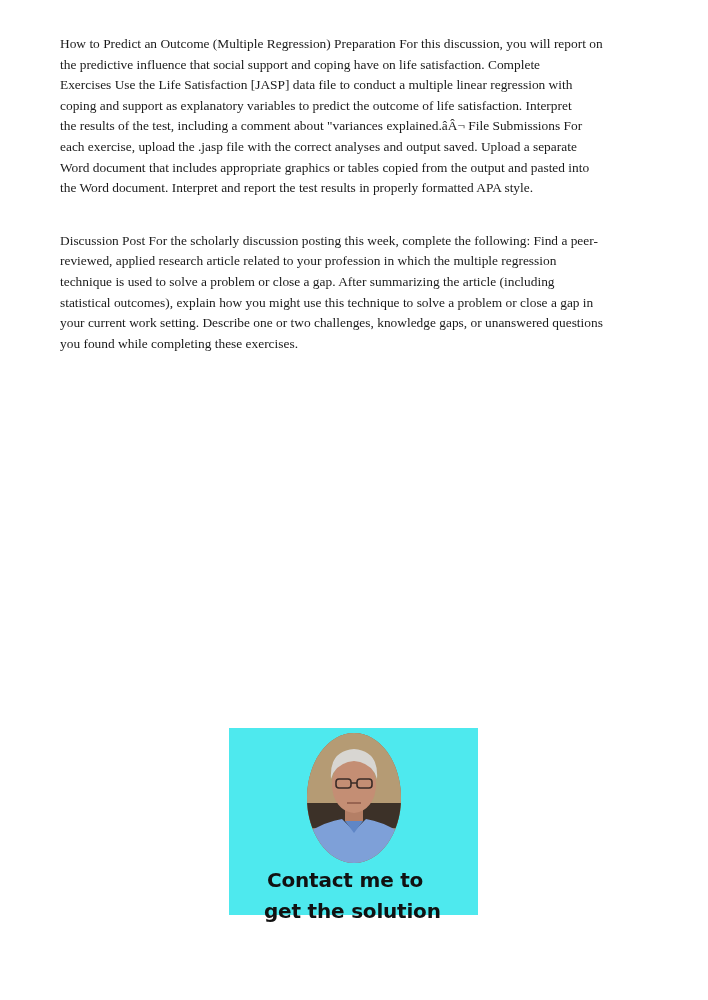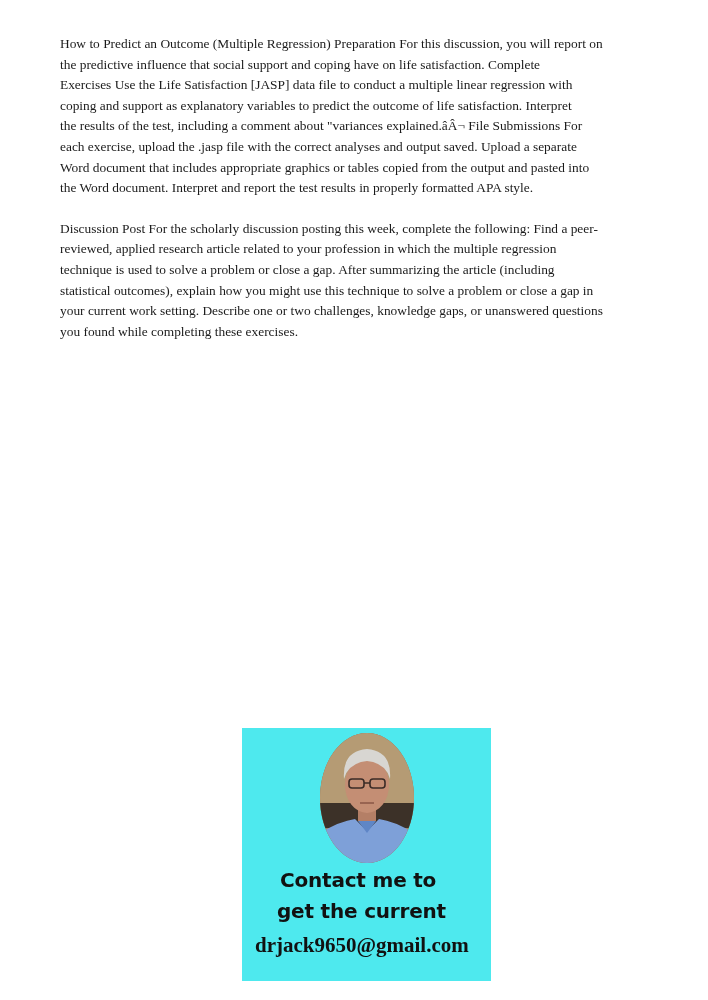--- a/index.html
+++ b/index.html
@@ -21,29 +21,29 @@
       top: 34px;
       width: 590px;
     }
     .para {
       font-size: 13.4px;
       line-height: 20.6px;
       margin: 0;
       white-space: pre-line;
     }
     .para + .para {
-      margin-top: 20px;
+      margin-top: 32px;
       font-family: Liberation Serif, serif;
     }
     .promo {
       position: absolute;
-      left: 242px;
+      left: 229px;
       top: 728px;
       width: 249px;
-      height: 253px;
+      height: 187px;
       background: #4ee9ee;
     }
     .avatar {
       position: absolute;
       left: 78px;
       top: 5px;
       width: 94px;
       height: 130px;
       border-radius: 50%;
       overflow: hidden;
@@ -114,15 +114,14 @@
       <path d="M24 46 Q22 18 47 16 Q72 18 70 46 Q66 30 47 28 Q28 30 24 46 Z" fill="#d8d6d2"></path>
 
       <rect x="29" y="46" width="15" height="9" rx="3" fill="none" stroke="#3a2b26" stroke-width="1.6"></rect>
       <rect x="50" y="46" width="15" height="9" rx="3" fill="none" stroke="#3a2b26" stroke-width="1.6"></rect>
       <line x1="44" y1="50" x2="50" y2="50" stroke="#3a2b26" stroke-width="1.4"></line>
 
       <line x1="40" y1="70" x2="54" y2="70" stroke="#8a5646" stroke-width="1.4"></line>
     </svg>
   </div>
   <div class="promo-line line1">Contact me to</div>
-  <div class="promo-line line2">get the current</div>
-  <div class="email">drjack9650@gmail.com</div>
+  <div class="promo-line line2">get the solution</div>
 </div>
 
 </body></html>

